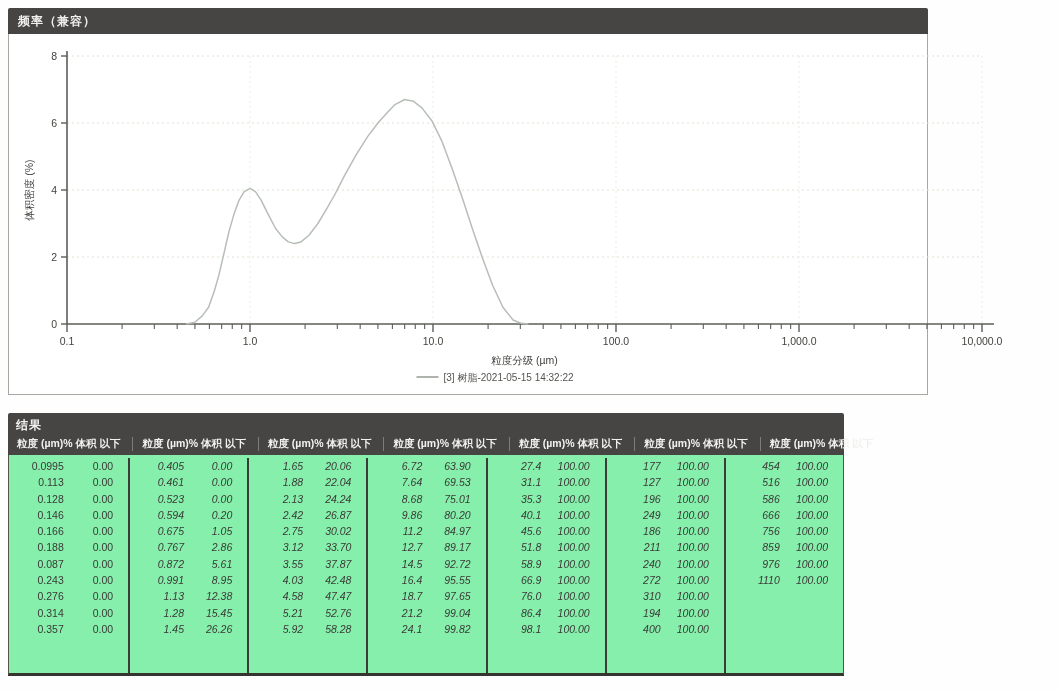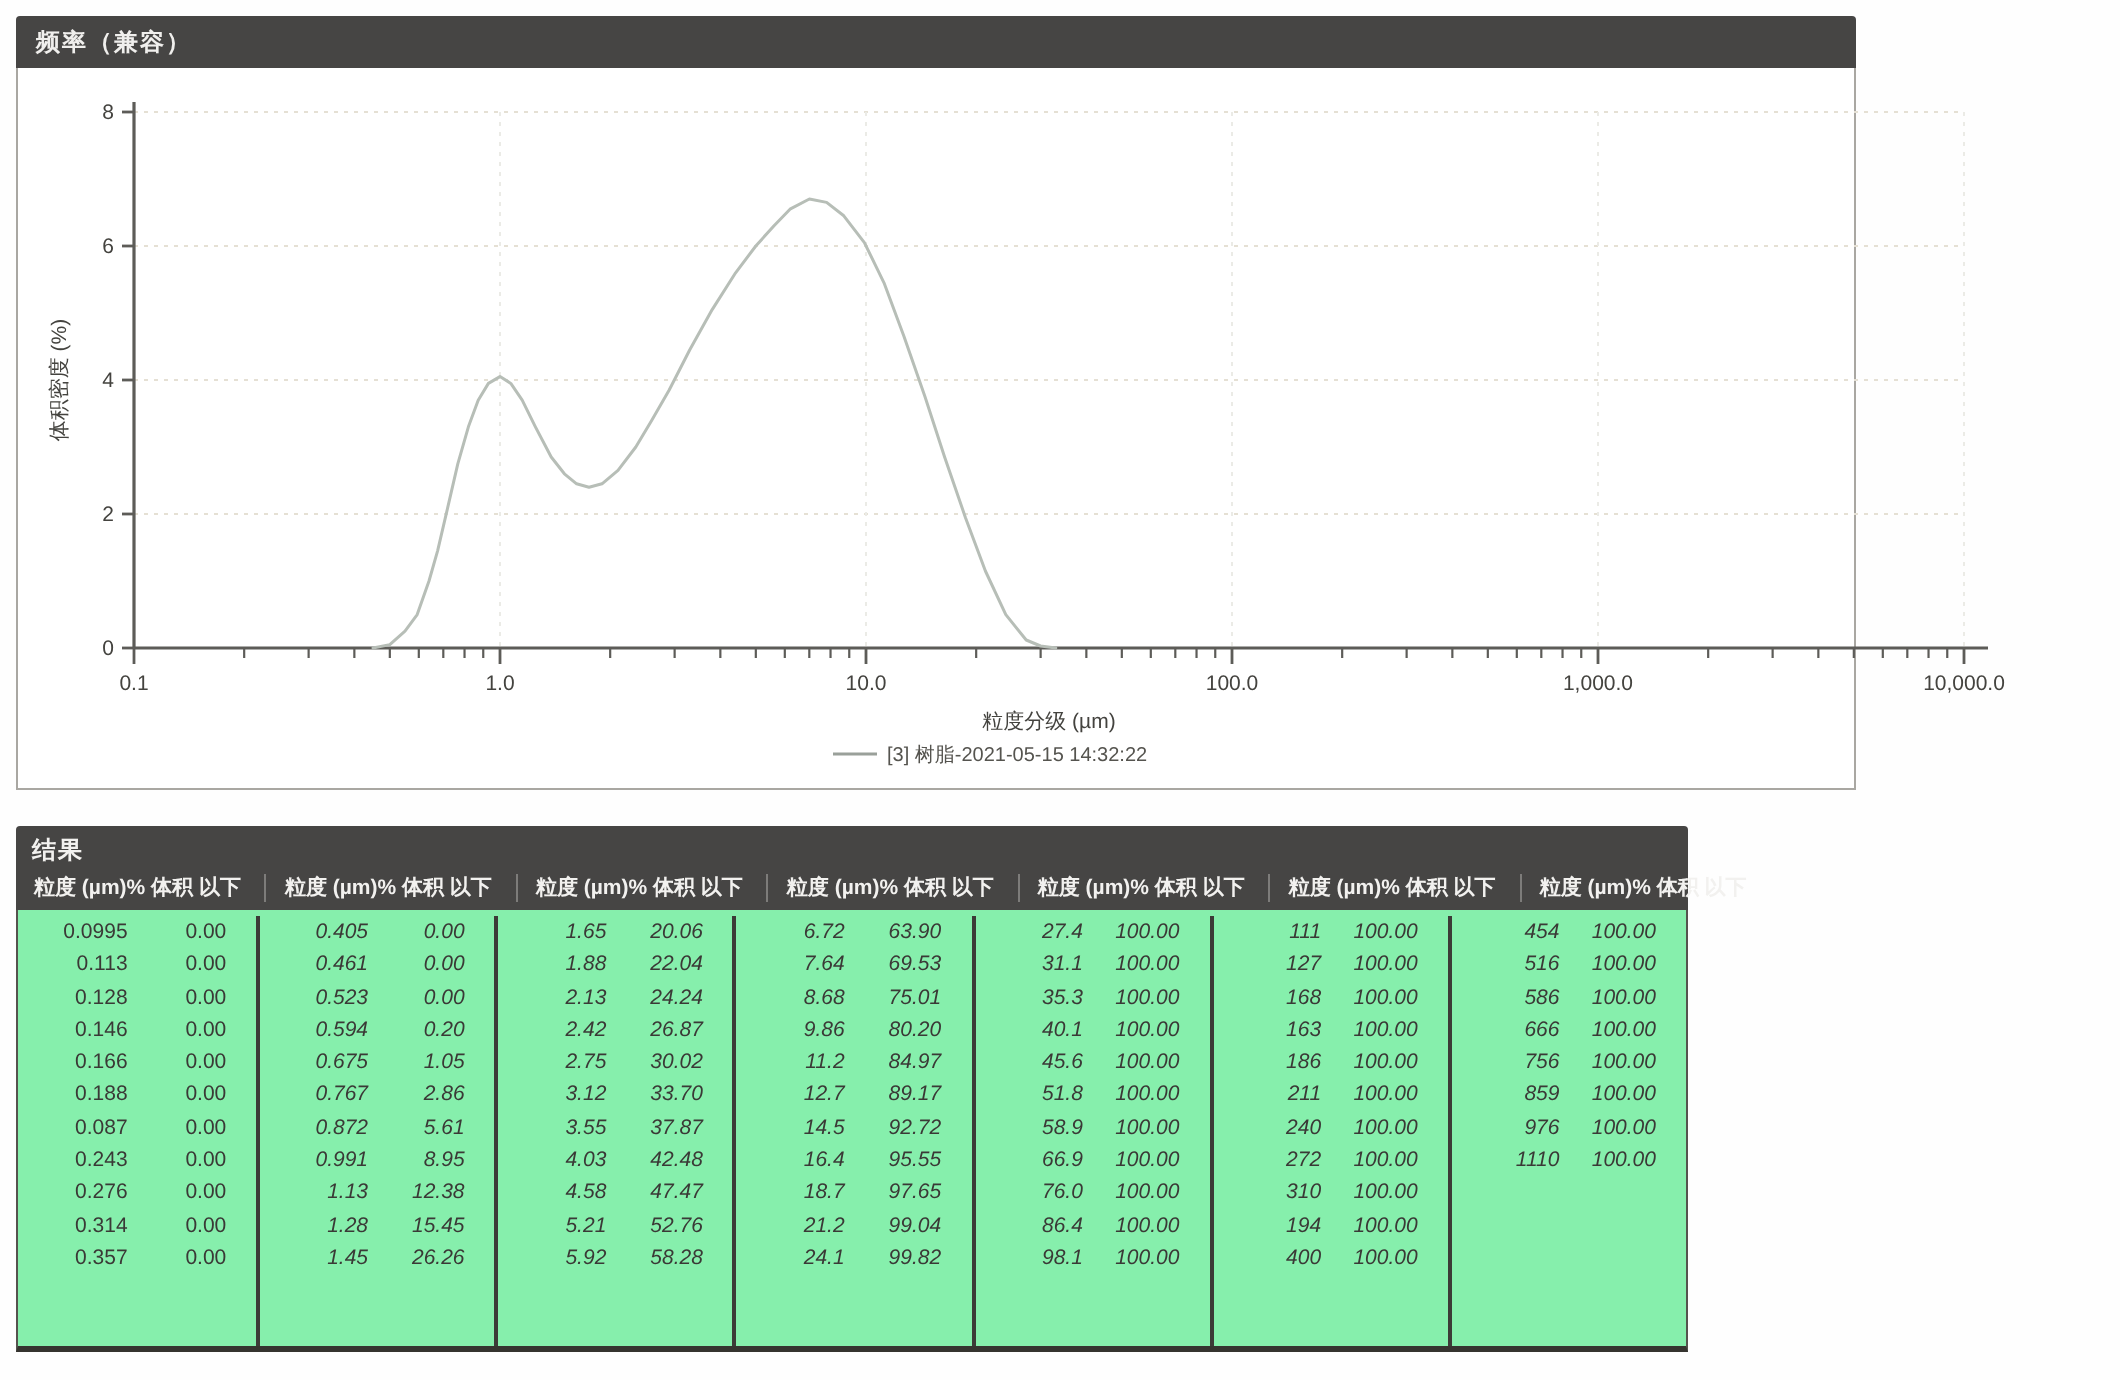--- a/index.html
+++ b/index.html
@@ -376,33 +376,33 @@
             <span class="rsize">86.4</span>
             <span class="rpct">100.00</span>
           </div>
           <div class="rrow">
             <span class="rsize">98.1</span>
             <span class="rpct">100.00</span>
           </div>
         </div>
         <div class="rcol">
           <div class="rrow">
-            <span class="rsize">111</span>
+            <span class="rsize">177</span>
             <span class="rpct">100.00</span>
           </div>
           <div class="rrow">
             <span class="rsize">127</span>
             <span class="rpct">100.00</span>
           </div>
           <div class="rrow">
-            <span class="rsize">168</span>
-            <span class="rpct">100.00</span>
-          </div>
-          <div class="rrow">
-            <span class="rsize">163</span>
+            <span class="rsize">196</span>
+            <span class="rpct">100.00</span>
+          </div>
+          <div class="rrow">
+            <span class="rsize">249</span>
             <span class="rpct">100.00</span>
           </div>
           <div class="rrow">
             <span class="rsize">186</span>
             <span class="rpct">100.00</span>
           </div>
           <div class="rrow">
             <span class="rsize">211</span>
             <span class="rpct">100.00</span>
           </div>

